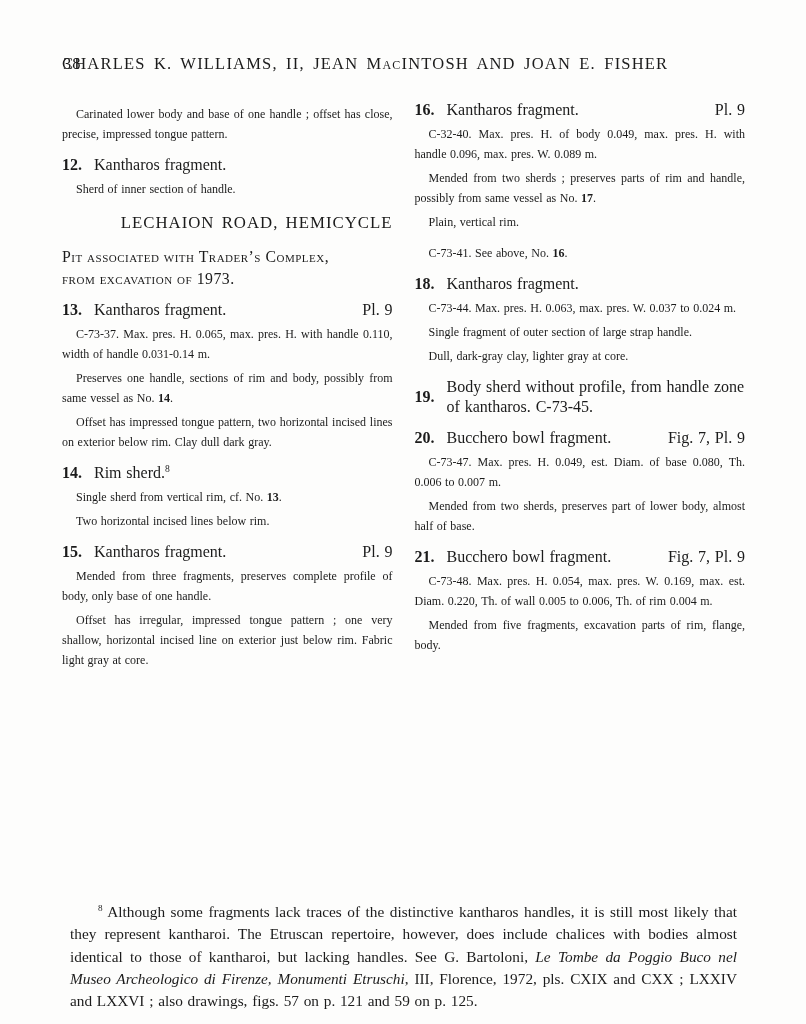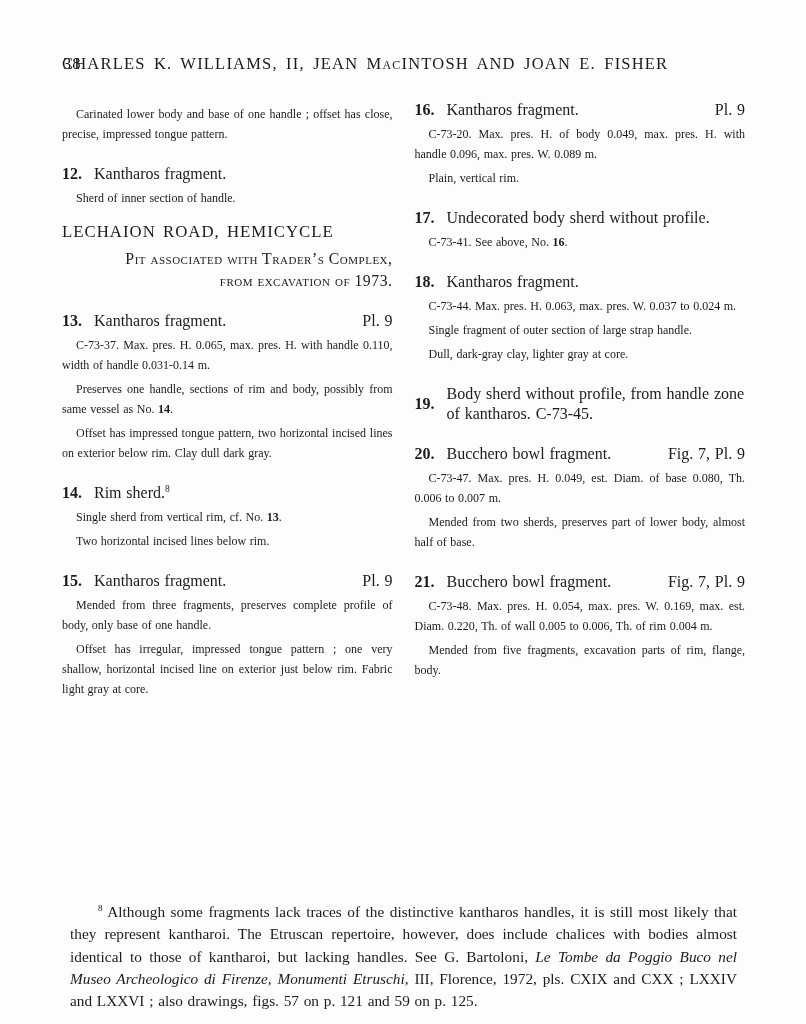--- a/index.html
+++ b/index.html
@@ -40,43 +40,43 @@
   }
   .col { width: 330.5px; flex: 0 0 auto; }
   .para {
     margin: 4px 0 0 0;
     text-align: justify;
     text-indent: 14px;
     font-size: 12px;
     line-height: 20px;
     word-spacing: 0.05em;
   }
-  .entry { margin-top: 20px; }
+  .entry { margin-top: 11px; }
   .entry-head {
     display: flex;
     align-items: center;
     margin: 8px 0 2px 0;
     font-size: 16px;
     line-height: 20px;
     word-spacing: 0.05em;
   }
   .entry-head .num { font-weight: 700; flex: 0 0 auto; }
   .entry-head .title { margin-left: 12px; flex: 1 1 auto; }
   .entry-head .ref { flex: 0 0 auto; padding-left: 10px; white-space: nowrap; }
   .section-head {
     font-weight: 400;
-    text-align: left;
+    text-align: right;
     font-size: 16.8px;
     letter-spacing: 1px;
     word-spacing: 2px;
-    margin: 14px 0 6px 0;
+    margin: 14px 0 13px 0;
     white-space: nowrap;
   }
   .sub-head {
-    text-align: right;
+    text-align: left;
     font-variant: small-caps;
     font-size: 15.8px;
     line-height: 21.5px;
     letter-spacing: 0.5px;
     margin: 0 0 2px 0;
   }
   .sub-head .line { display: block; }
   .footnote {
     position: absolute;
     left: 62px; right: 61px; top: 893px;
@@ -154,29 +154,26 @@
     </div>
 
     <div class="col">
 
       <div class="entry" style="margin-top:0">
         <div class="entry-head" style="margin-top:0">
           <span class="num">16.</span>
           <span class="title"><span>Kantharos fragment.</span></span>
           <span class="ref">Pl. 9</span>
         </div>
-        <p class="para"><span>C-73-20.  Max. pres. H. of body 0.049, max. pres. H. with handle 0.096, max. pres. W. 0.089 m.</span></p>
+        <p class="para"><span>C-32-40.  Max. pres. H. of body 0.049, max. pres. H. with handle 0.096, max. pres. W. 0.089 m.</span></p>
+        <p class="para"><span>Mended from two sherds ; preserves parts of rim and handle, possibly from same vessel as No. </span><span class="b">17</span><span>.</span></p>
         <p class="para"><span>Plain, vertical rim.</span></p>
       </div>
 
       <div class="entry">
-        <div class="entry-head">
-          <span class="num">17.</span>
-          <span class="title"><span>Undecorated body sherd without profile.</span></span>
-        </div>
         <p class="para"><span>C-73-41.  See above, No. </span><span class="b">16</span><span>.</span></p>
       </div>
 
       <div class="entry">
         <div class="entry-head">
           <span class="num">18.</span>
           <span class="title"><span>Kantharos fragment.</span></span>
         </div>
         <p class="para"><span>C-73-44.  Max. pres. H. 0.063, max. pres. W. 0.037 to 0.024 m.</span></p>
         <p class="para"><span>Single fragment of outer section of large strap handle.</span></p>

